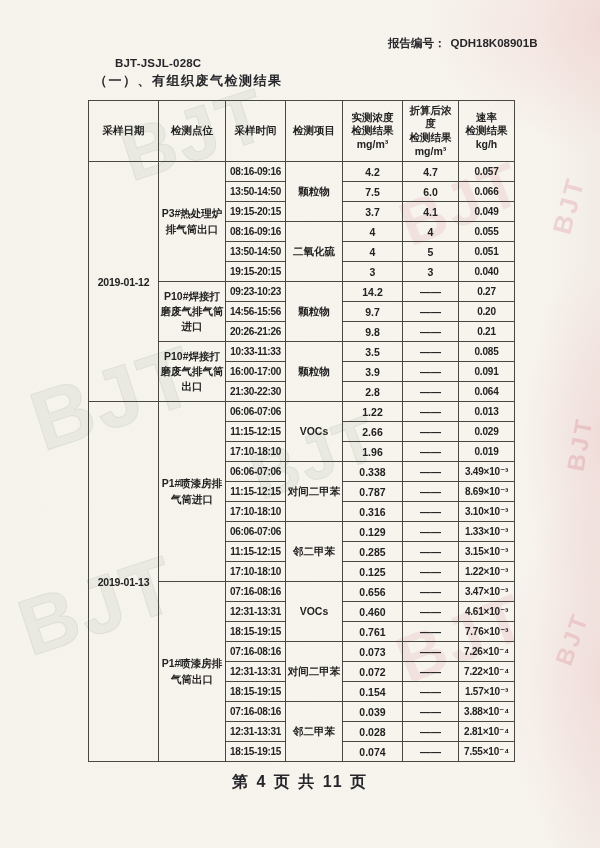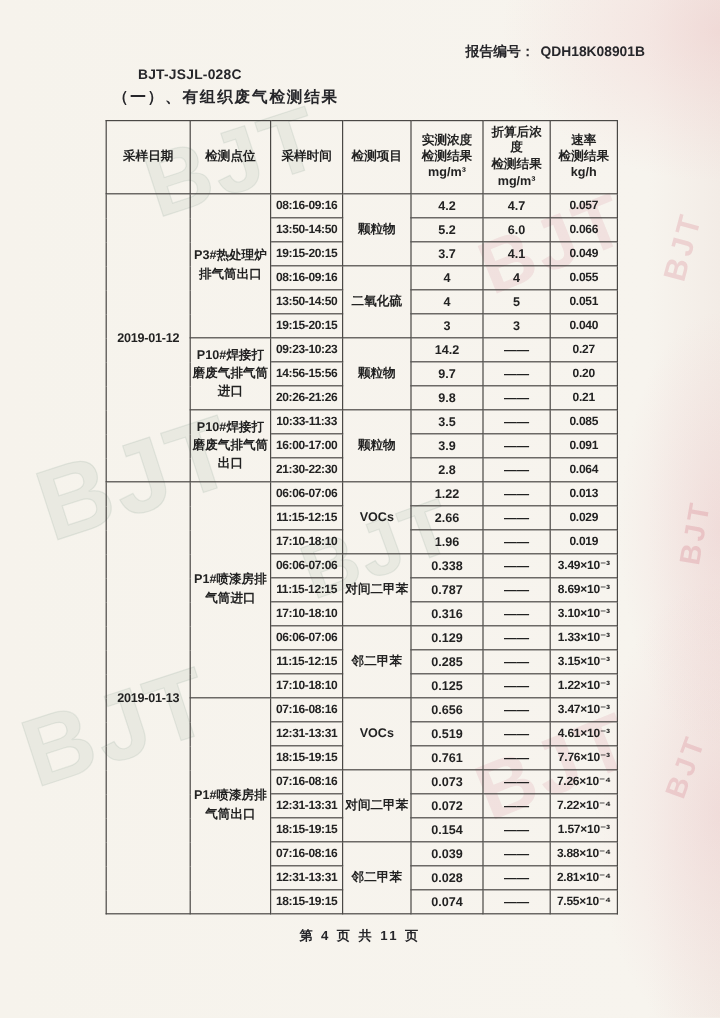--- a/index.html
+++ b/index.html
@@ -56,21 +56,21 @@
   table.results tbody tr{height:20px;}
   .c-date{font-size:10.5px;letter-spacing:-.2px;}
   .c-point{font-size:10.5px;line-height:1.45;word-break:break-all;padding:0 3px;}
   .c-time{font-size:10px;letter-spacing:-.3px;white-space:nowrap;}
   .c-item{font-size:10.5px;line-height:1.4;word-break:break-all;}
   .c-num{font-size:10.5px;}
   .c-rate{font-size:10px;letter-spacing:-.2px;white-space:nowrap;}
 
   
   .page-footer{position:absolute;left:0;top:772px;width:600px;text-align:center;
-    font-size:11px;font-weight:600;letter-spacing:2px;}
+    font-size:16px;font-weight:600;letter-spacing:2px;}
 </style>
 </head>
 <body>
 
 <div class="page">
 
   <div class="wm wm-green wm1">BJT</div>
   <div class="wm wm-pink  wm2">BJT</div>
   <div class="wm wm-green wm3">BJT</div>
   <div class="wm wm-green wm4">BJT</div>
@@ -120,21 +120,21 @@
           <td class="c-date" rowspan="12">2019-01-12</td>
           <td class="c-point" rowspan="6">P3#热处理炉排气筒出口</td>
           <td class="c-time">08:16-09:16</td>
           <td class="c-item" rowspan="3">颗粒物</td>
           <td class="c-num">4.2</td>
           <td class="c-num">4.7</td>
           <td class="c-num c-rate">0.057</td>
         </tr>
         <tr>
           <td class="c-time">13:50-14:50</td>
-          <td class="c-num">5.2</td>
+          <td class="c-num">7.5</td>
           <td class="c-num">6.0</td>
           <td class="c-num c-rate">0.066</td>
         </tr>
         <tr>
           <td class="c-time">19:15-20:15</td>
           <td class="c-num">3.7</td>
           <td class="c-num">4.1</td>
           <td class="c-num c-rate">0.049</td>
         </tr>
         <tr>
@@ -258,21 +258,21 @@
         <tr>
           <td class="c-point" rowspan="9">P1#喷漆房排气筒出口</td>
           <td class="c-time">07:16-08:16</td>
           <td class="c-item" rowspan="3">VOCs</td>
           <td class="c-num">0.656</td>
           <td class="c-num">——</td>
           <td class="c-num c-rate">3.47×10⁻³</td>
         </tr>
         <tr>
           <td class="c-time">12:31-13:31</td>
-          <td class="c-num">0.519</td>
+          <td class="c-num">0.460</td>
           <td class="c-num">——</td>
           <td class="c-num c-rate">4.61×10⁻³</td>
         </tr>
         <tr>
           <td class="c-time">18:15-19:15</td>
           <td class="c-num">0.761</td>
           <td class="c-num">——</td>
           <td class="c-num c-rate">7.76×10⁻³</td>
         </tr>
         <tr>

